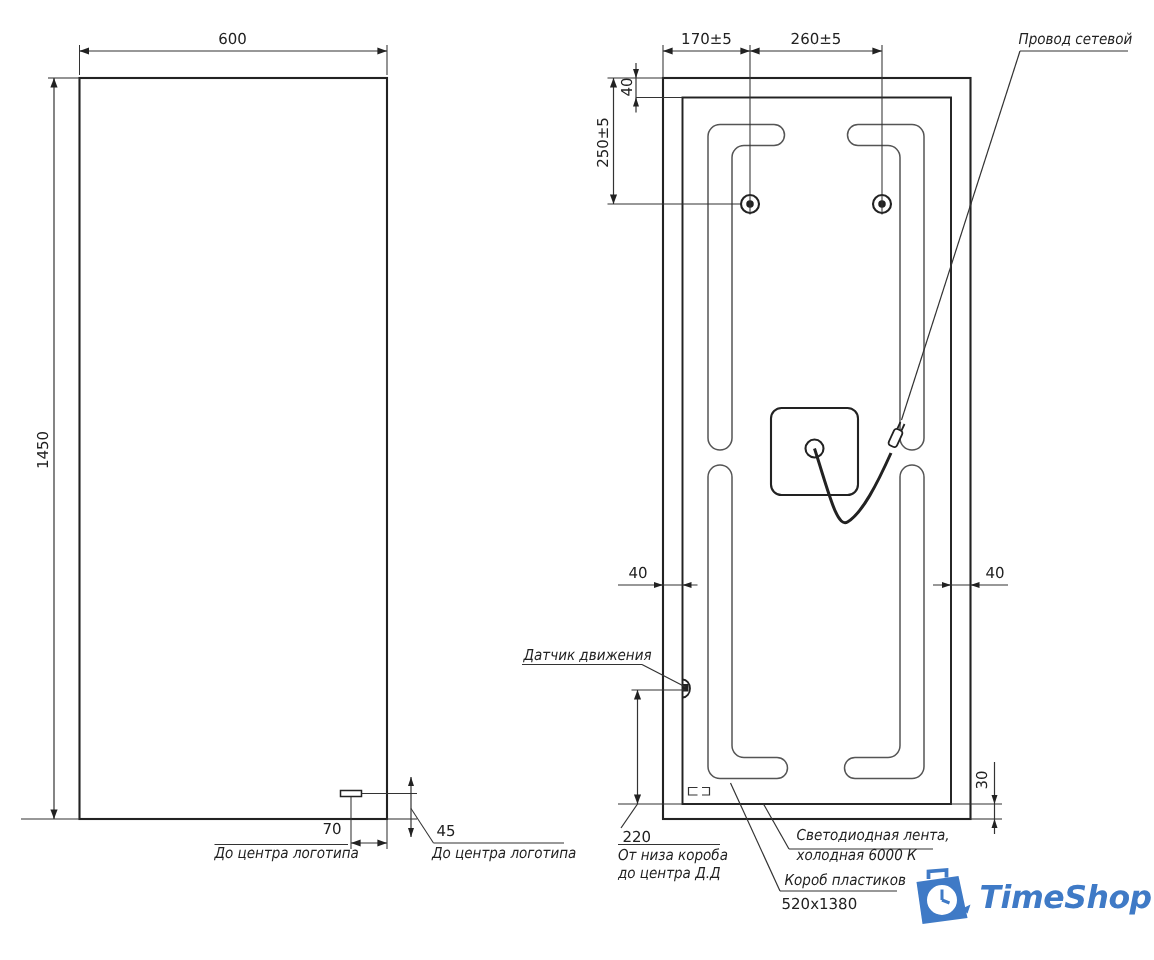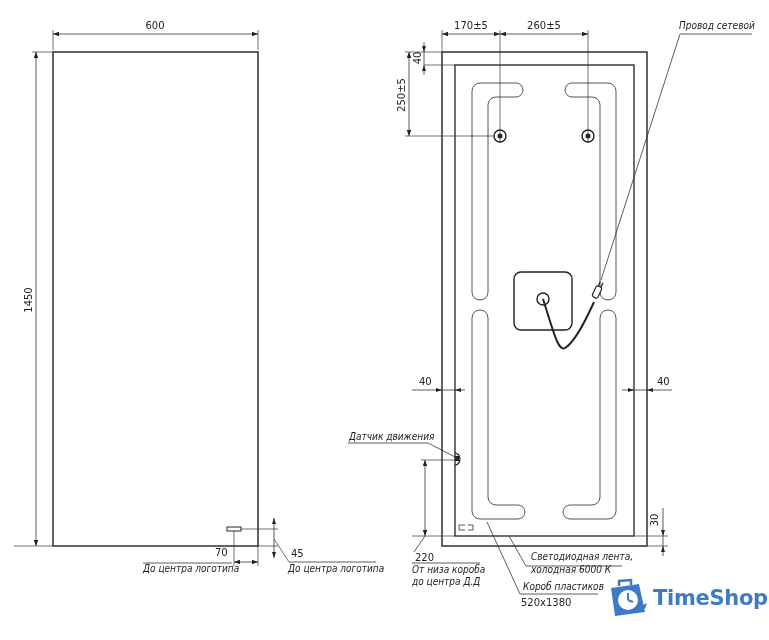--- a/index.html
+++ b/index.html
@@ -2,21 +2,21 @@
 <html><head>
 <meta charset="utf-8">
 <style>
   html, body { margin: 0; padding: 0; background: #ffffff; }
   body { width: 769px; height: 640px; position: relative; overflow: hidden;
          font-family: "DejaVu Sans", sans-serif; }
   #drawing { position: absolute; left: 0; top: 0; }
   .lbl { font-family: "DejaVu Sans Condensed", "DejaVu Sans", sans-serif; font-size: 10px; fill: #222; font-style: italic; }
   .num { font-family: "DejaVu Sans", sans-serif; font-size: 10px; fill: #222; }
   .logo { position: absolute; left: 605px; top: 578px; display: flex; align-items: center; gap: 4px; }
-  .logo-text { font-family: "DejaVu Sans", sans-serif; font-weight: bold; font-size: 21px; color: #3f7ac6; letter-spacing: -0.3px; }
+  .logo-text { font-family: "DejaVu Sans", sans-serif; font-weight: bold; font-size: 21px; color: #3f7ac6; letter-spacing: -0.3px; font-style: italic; }
 </style>
 </head>
 <body>
 
 <svg id="drawing" width="769" height="640" viewBox="0 0 769 640" xmlns="http://www.w3.org/2000/svg">
   <defs>
     <marker id="arr" markerWidth="8" markerHeight="6" refX="8" refY="3" orient="auto-start-reverse">
       <path d="M0,0 L8,3 L0,6 Z" fill="#222"></path>
     </marker>
   </defs>

